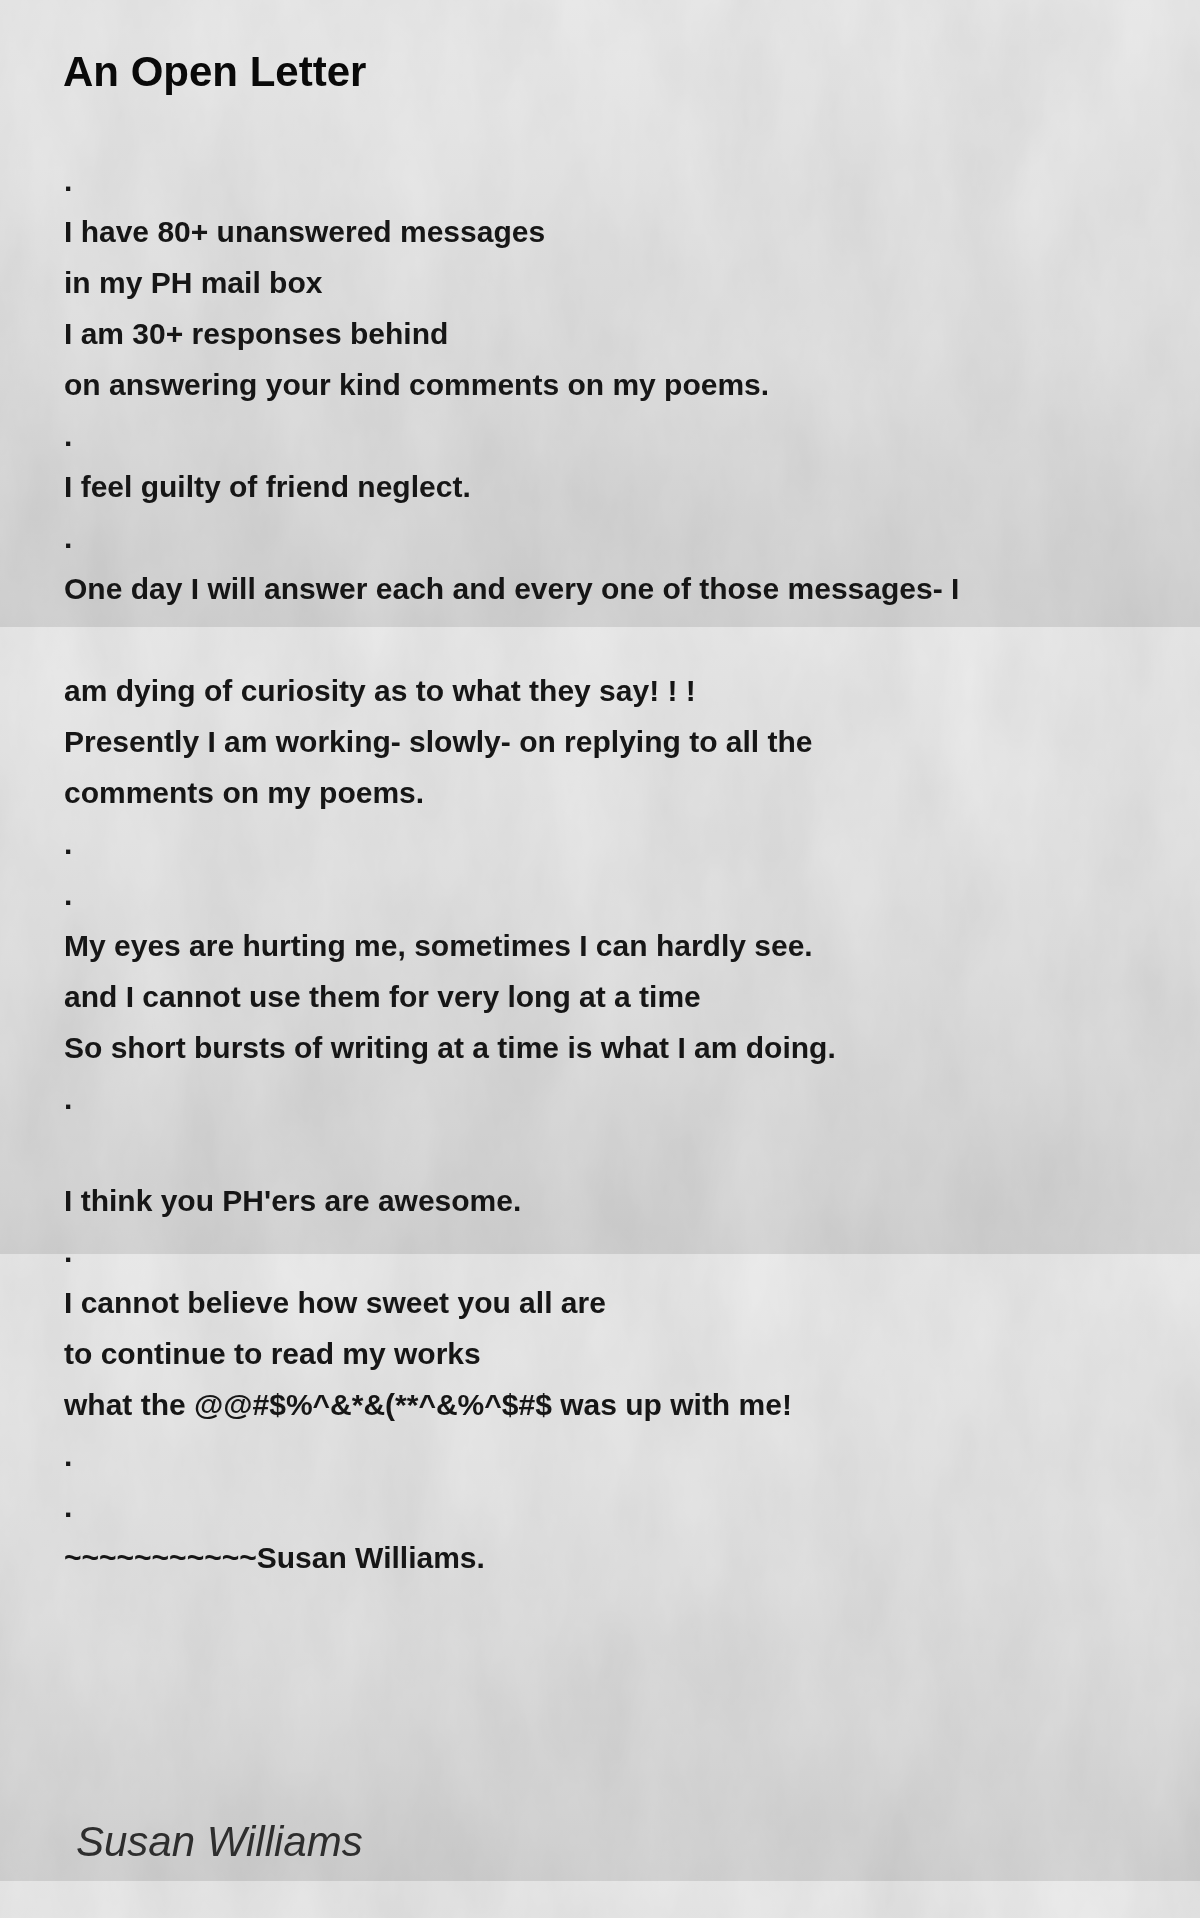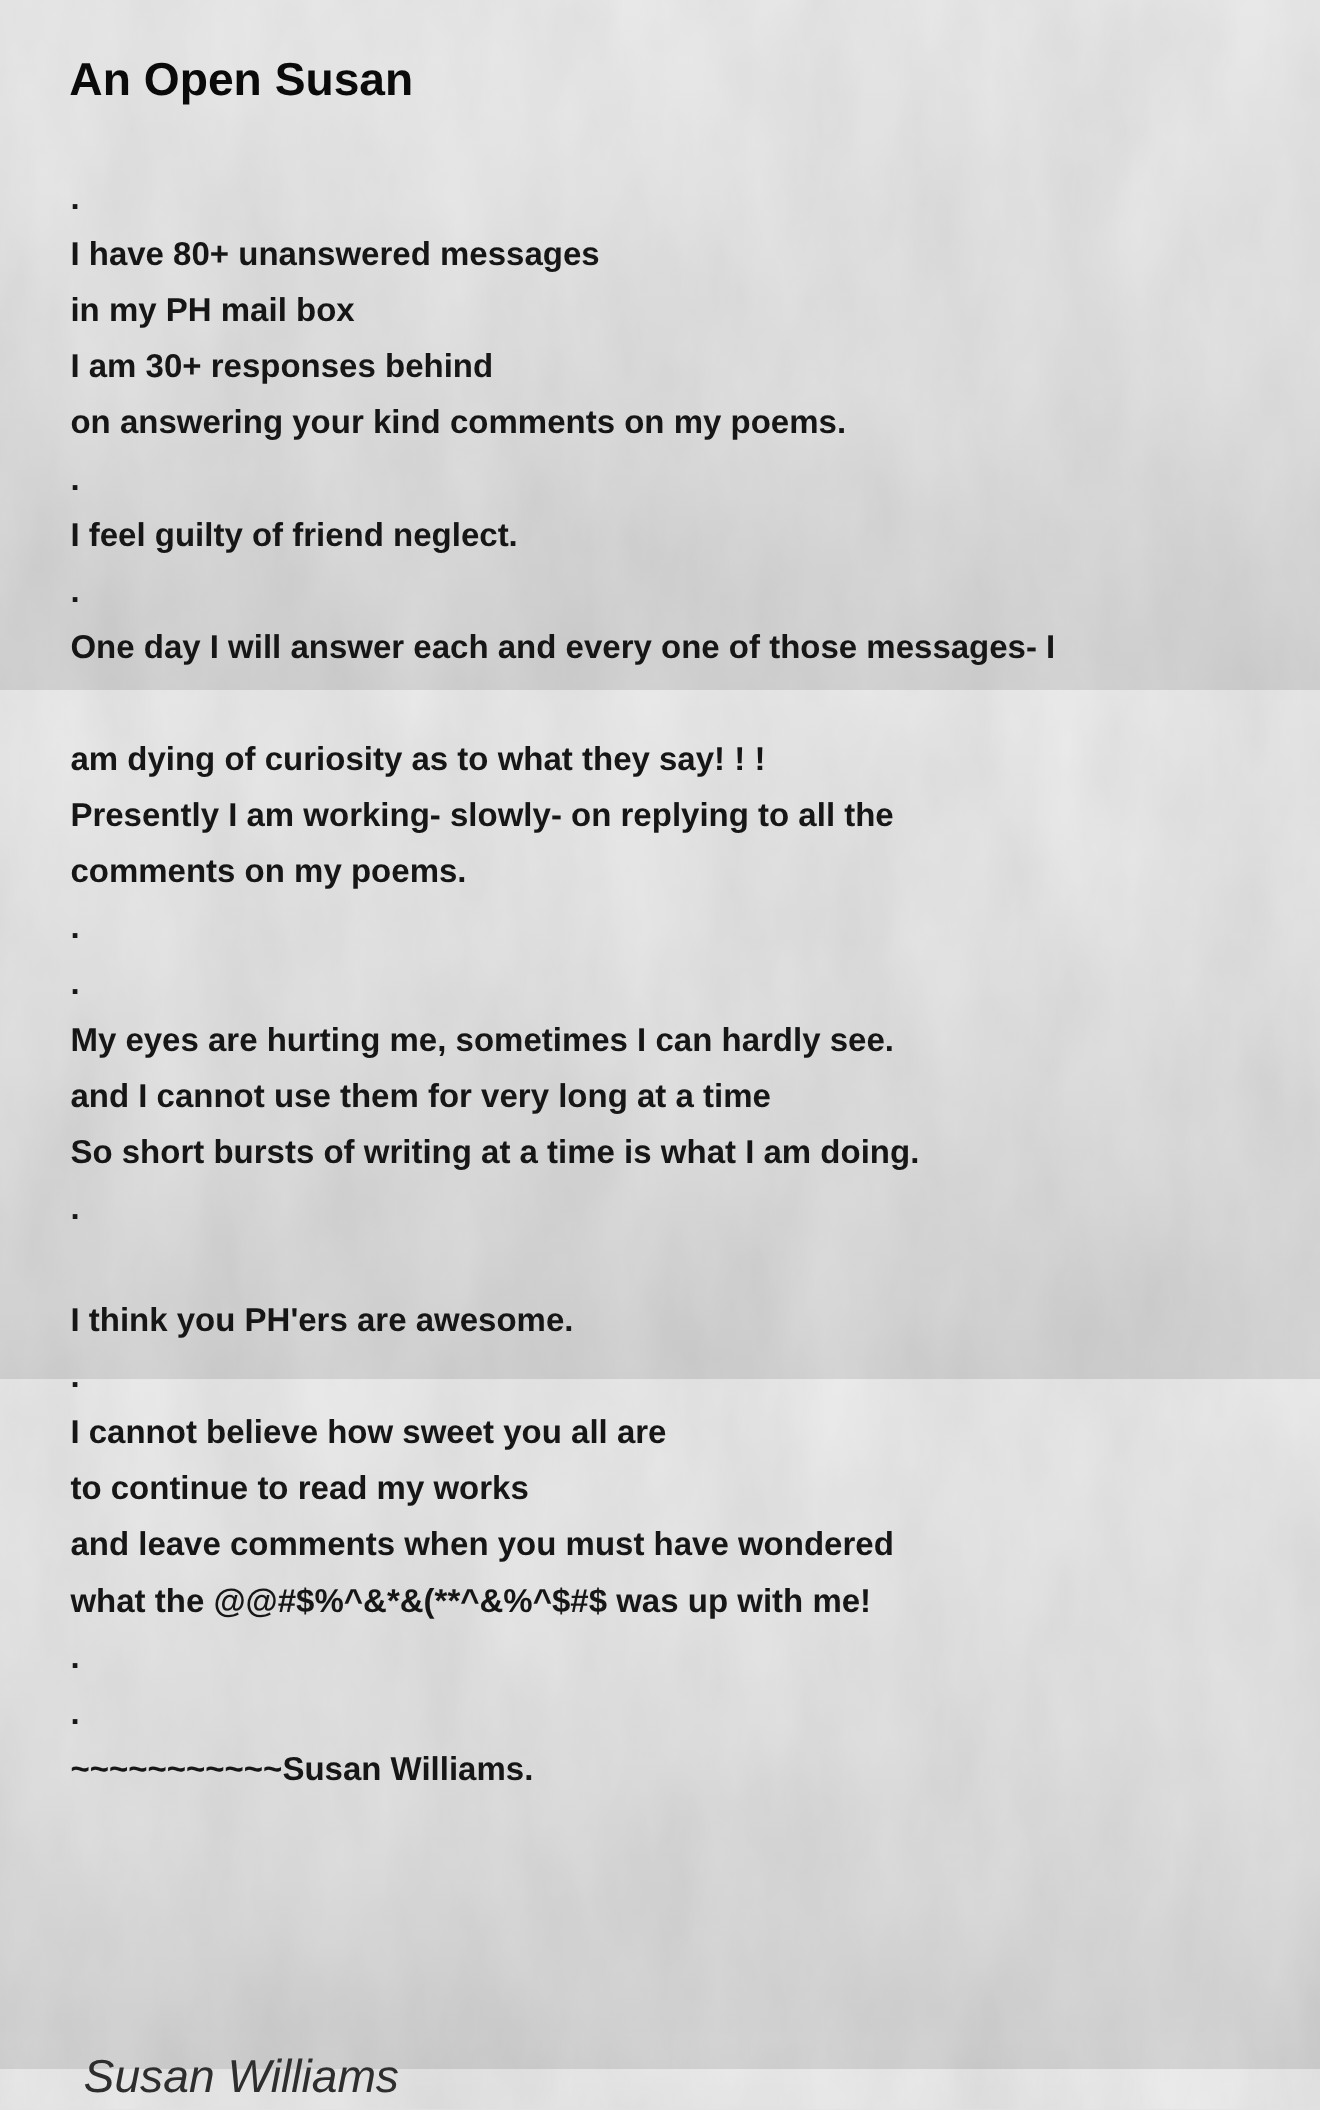--- a/index.html
+++ b/index.html
@@ -51,21 +51,21 @@
     height: 51px;
     line-height: 51px;
     font-size: 30px;
     font-weight: 700;
     color: #161616;
     white-space: pre;
   }
   #signature {
     position: absolute;
     left: 76px;
-    top: 1864px;
+    top: 1818px;
     font-size: 42px;
     font-style: italic;
     font-weight: 400;
     color: #2e2e2e;
     white-space: pre;
   }
 </style>
 </head>
 <body>
 
@@ -80,21 +80,21 @@
           <feFuncR type="linear" slope="0.55" intercept="0.55"></feFuncR>
           <feFuncG type="linear" slope="0.55" intercept="0.55"></feFuncG>
           <feFuncB type="linear" slope="0.55" intercept="0.55"></feFuncB>
           <feFuncA type="linear" slope="0" intercept="1"></feFuncA>
         </feComponentTransfer>
       </filter>
     </defs>
     <rect x="0" y="0" width="1200" height="1918" filter="url(#swirl)"></rect>
   </svg>
 
-  <h1 id="title">An Open Susan</h1>
+  <h1 id="title">An Open Letter</h1>
 
   <div id="poem">
       <div class="line">.</div>
       <div class="line">I have 80+ unanswered messages</div>
       <div class="line">in my PH mail box</div>
       <div class="line">I am 30+ responses behind</div>
       <div class="line">on answering your kind comments on my poems.</div>
       <div class="line">.</div>
       <div class="line">I feel guilty of friend neglect.</div>
       <div class="line">.</div>
@@ -107,21 +107,20 @@
       <div class="line">.</div>
       <div class="line">My eyes are hurting me, sometimes I can hardly see.</div>
       <div class="line">and I cannot use them for very long at a time</div>
       <div class="line">So short bursts of writing at a time is what I am doing.</div>
       <div class="line">.</div>
       <div class="line">&nbsp;</div>
       <div class="line">I think you PH'ers are awesome.</div>
       <div class="line">.</div>
       <div class="line">I cannot believe how sweet you all are</div>
       <div class="line">to continue to read my works</div>
-      <div class="line">and leave comments when you must have wondered</div>
       <div class="line">what the @@#$%^&amp;*&amp;(**^&amp;%^$#$ was up with me!</div>
       <div class="line">.</div>
       <div class="line">.</div>
       <div class="line">~~~~~~~~~~~Susan Williams.</div>
     </div>
 
   <div id="signature">Susan Williams</div>
 
 </div>
 

